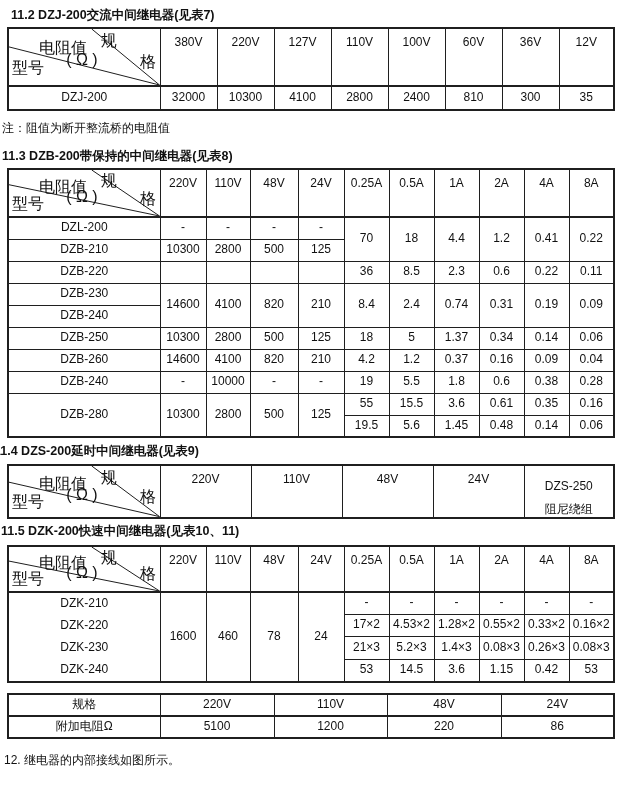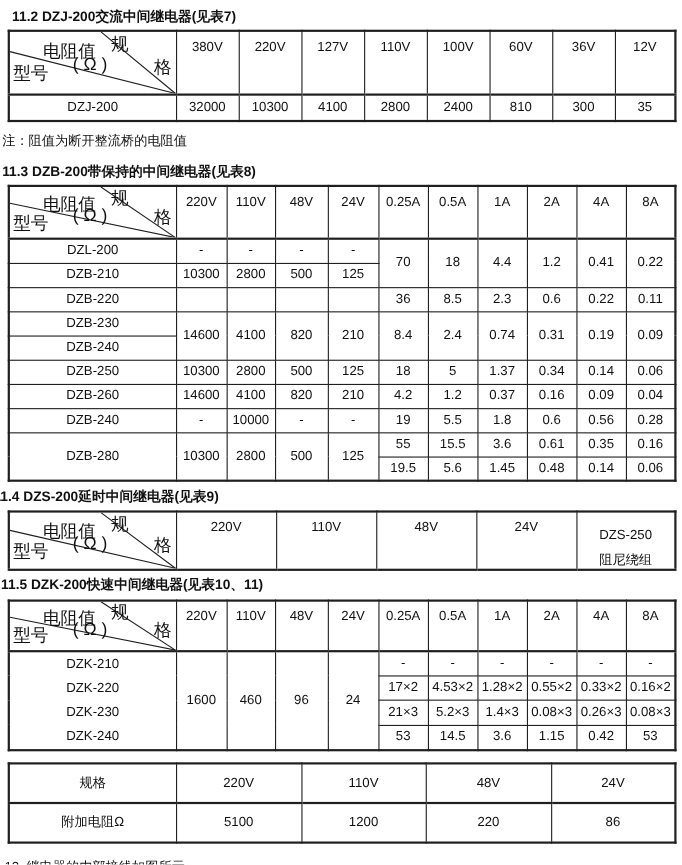--- a/index.html
+++ b/index.html
@@ -29,21 +29,21 @@
   tr.head td.diag{padding:0;}
 
   .t7 tr.head{height:58px;}
   .t7 tr.drow{height:24px;}
   .t8 tr.head{height:48px;}
   .t8 tr.b{height:22px;}
   .t9 tr.head{height:45px;}
   .t9 tr.drow{height:27px;}
   .t10 tr.head{height:46px;}
   .t10 tr.b{height:22px;}
-  .tb tr{height:36px;margin-top:12px;}
+  .tb tr{height:22px;margin-top:12px;}
   .tb tr.head td{vertical-align:middle;padding-top:0;}
 
   td.diag{position:relative;}
   td.diag svg{position:absolute;left:0;top:0;width:100%;height:100%;display:block;}
   td.diag span{position:absolute;font-size:16px;line-height:1;}
   .dg-gui{left:61%;top:7%;}
   .dg-res{left:20%;top:19%;}
   .dg-ohm{left:38%;top:41%;}
   .dg-ge{left:87%;top:45%;}
   .dg-model{left:2%;top:56%;}
@@ -229,21 +229,21 @@
   <tr class="b">
     <td>DZB-240</td>
     <td>-</td>
     <td>10000</td>
     <td>-</td>
     <td>-</td>
     <td>19</td>
     <td>5.5</td>
     <td>1.8</td>
     <td>0.6</td>
-    <td>0.56</td>
+    <td>0.38</td>
     <td>0.28</td>
   </tr>
   <tr class="b">
     <td rowspan="2">DZB-280</td>
     <td rowspan="2">10300</td>
     <td rowspan="2">2800</td>
     <td rowspan="2">500</td>
     <td rowspan="2">125</td>
     <td>55</td>
     <td>15.5</td>
@@ -343,21 +343,21 @@
     <td class="stack" rowspan="4">
       <div class="stackwrap">
         <div>DZK-210</div>
         <div>DZK-220</div>
         <div>DZK-230</div>
         <div>DZK-240</div>
       </div>
     </td>
     <td rowspan="4">1600</td>
     <td rowspan="4">460</td>
-    <td rowspan="4">96</td>
+    <td rowspan="4">78</td>
     <td rowspan="4">24</td>
     <td>-</td>
     <td>-</td>
     <td>-</td>
     <td>-</td>
     <td>-</td>
     <td>-</td>
   </tr>
   <tr class="b">
     <td>17×2</td>

